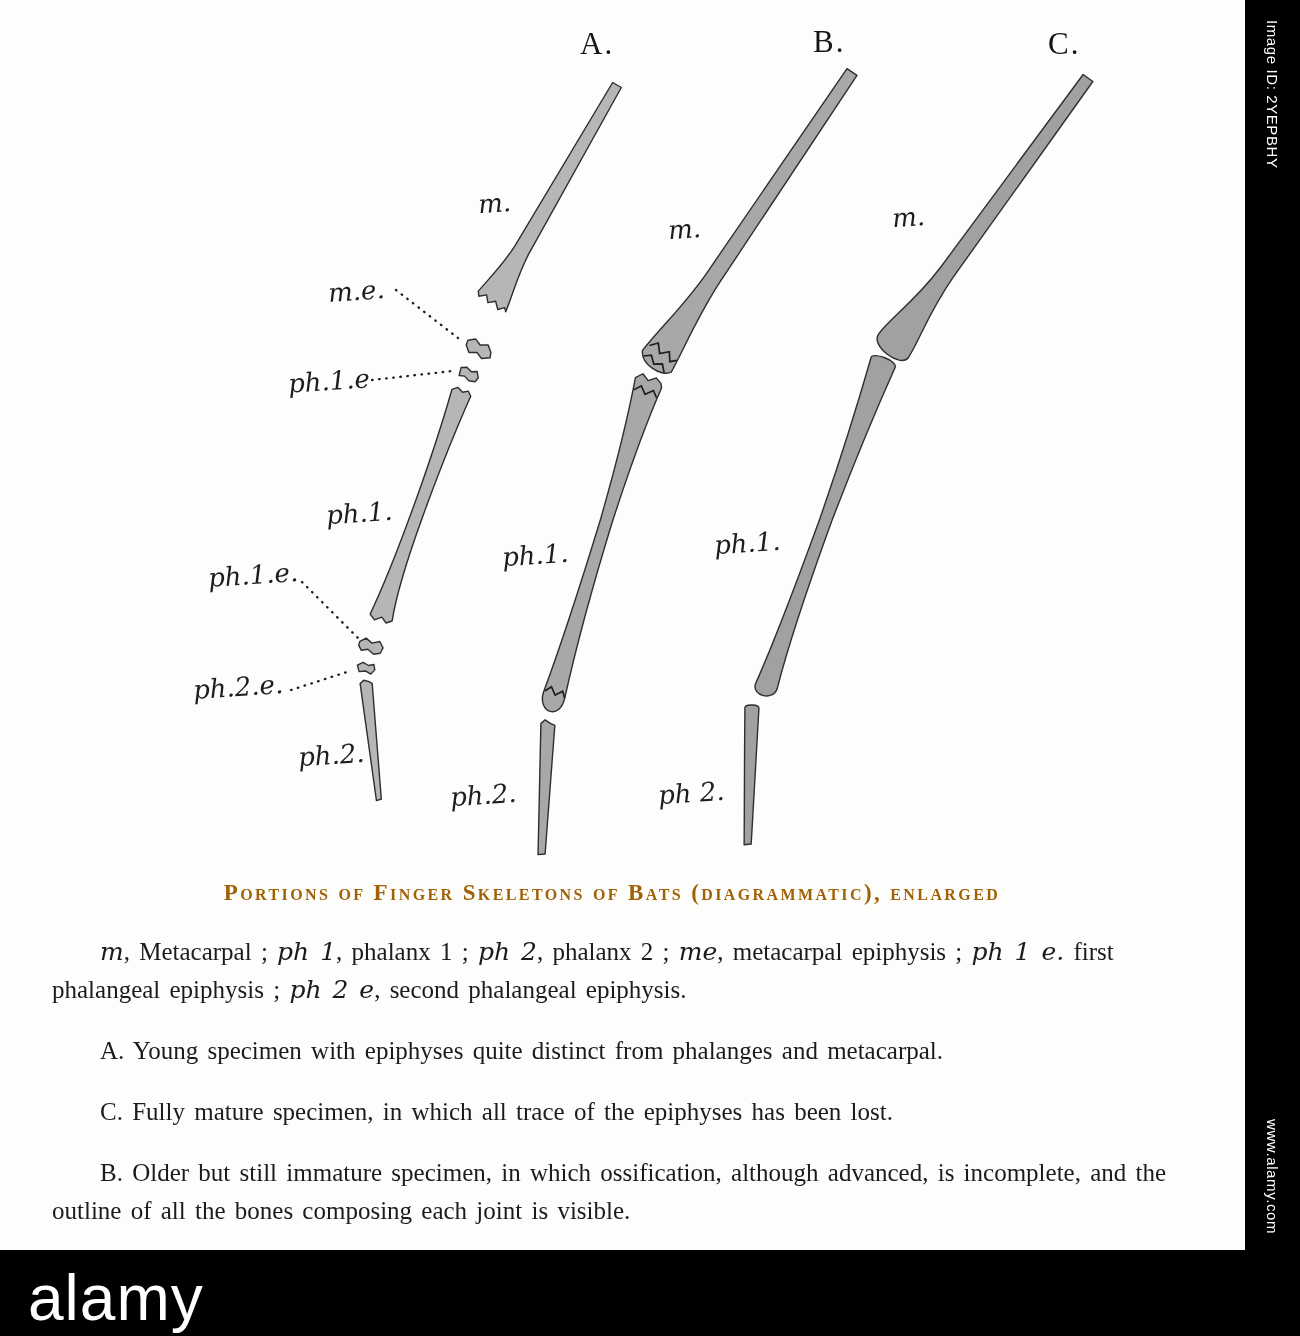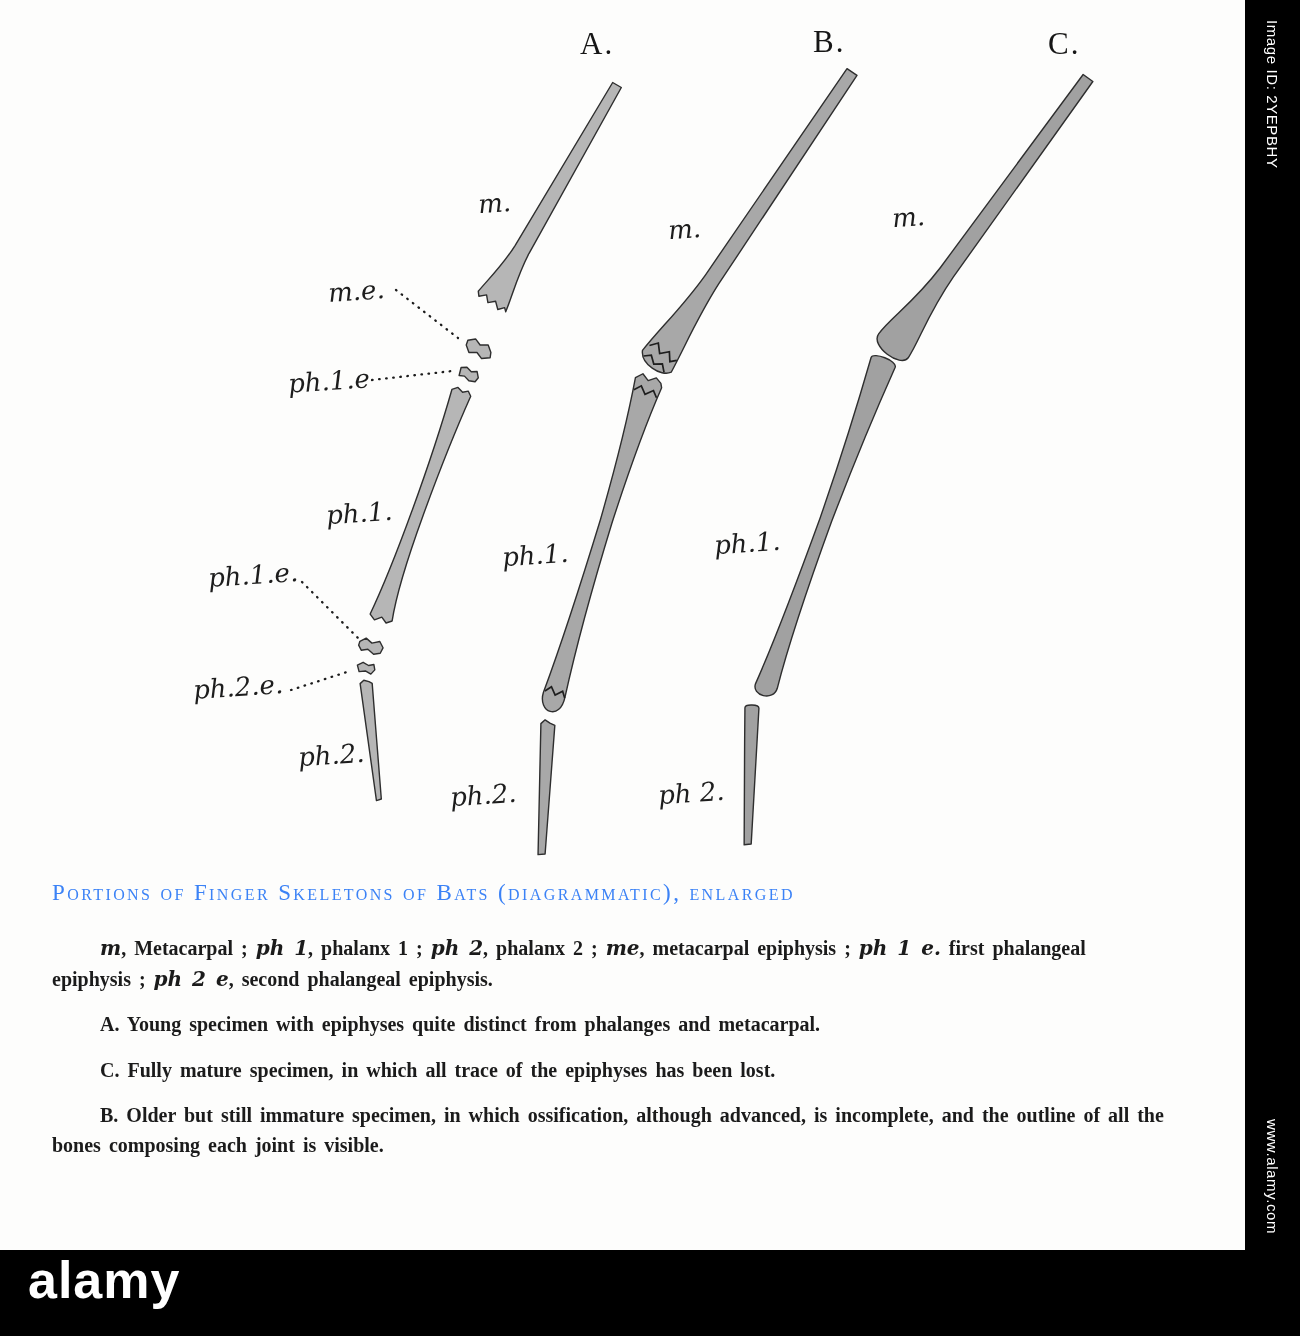--- a/index.html
+++ b/index.html
@@ -18,49 +18,49 @@
     position:absolute; font-size:31px; letter-spacing:2px; color:#161616;
     font-family:"Liberation Serif", serif;
   }
   .bone-label {
     position:absolute; font-style:italic; font-size:26px; color:#1d1d1d;
     font-family:"DejaVu Serif", serif; transform:rotate(-4deg); white-space:nowrap;
   }
 
   .text-block { position:absolute; left:52px; top:876px; width:1120px; }
   .caption {
-    font-variant:small-caps; letter-spacing:2.4px;
-    font-size:23px; line-height:1.45; color:#3b82f6;
+    text-align:center; font-variant:small-caps; letter-spacing:2.4px;
+    font-size:23px; line-height:1.45; color:#a16207;font-weight:bold;
   }
   .key-para, .desc {
-    font-size:20px; line-height:1.52; margin:0; text-indent:48px;
-    word-spacing:3px; color:#1b1b1b;font-weight:bold;
+    font-size:25px; line-height:1.52; margin:0; text-indent:48px;
+    word-spacing:3px; color:#1b1b1b;
   }
   .key-para { margin-top:24px; }
-  .desc { margin-top:15px; }
+  .desc { margin-top:23px; }
   .key-para i { font-family:"DejaVu Serif", serif; }
 
   .right-strip {
     position:absolute; top:0; right:0; width:55px; height:1336px; background:#000;
   }
   .vert-text {
     position:absolute; left:50%; transform:translateX(-50%);
     writing-mode:vertical-rl; color:#fff; white-space:nowrap;
     font-family:"Liberation Sans", sans-serif; font-size:15px; letter-spacing:0.6px;
   }
   .vert-top { top:20px; }
   .vert-bottom { bottom:102px; }
 
   .bottom-bar {
     position:absolute; left:0; bottom:0; width:100%; height:86px; background:#000;
   }
   .alamy-logo {
-    position:absolute; left:28px; top:0; color:#fff;
-    font-family:"Liberation Sans", sans-serif; font-weight:bold;
-    font-size:52px; letter-spacing:1px;
+    position:absolute; left:28px; top:11px; color:#fff;
+    font-family:"Liberation Sans", sans-serif; font-weight:normal;
+    font-size:64px; letter-spacing:1px;
   }
 </style>
 </head>
 <body>
 
 <div class="page">
   <div class="scan">
 
     <svg class="figure-svg" width="1245" height="870" viewBox="0 0 1245 870">
 

